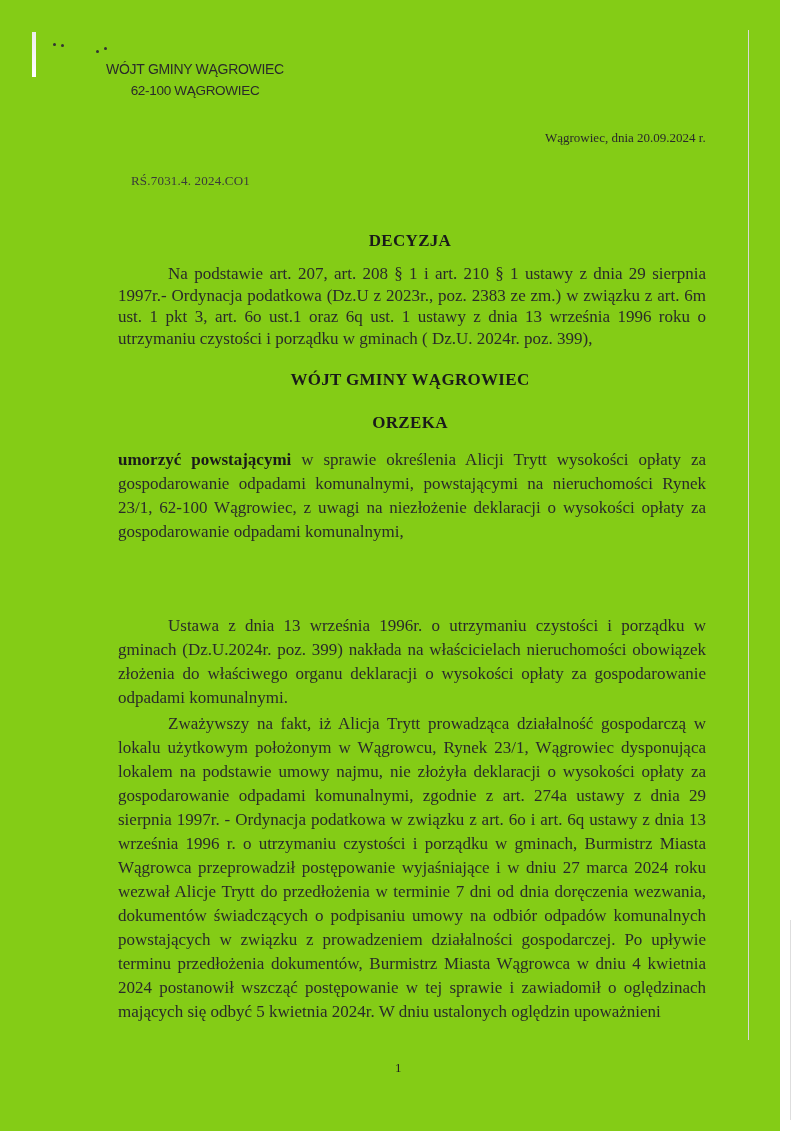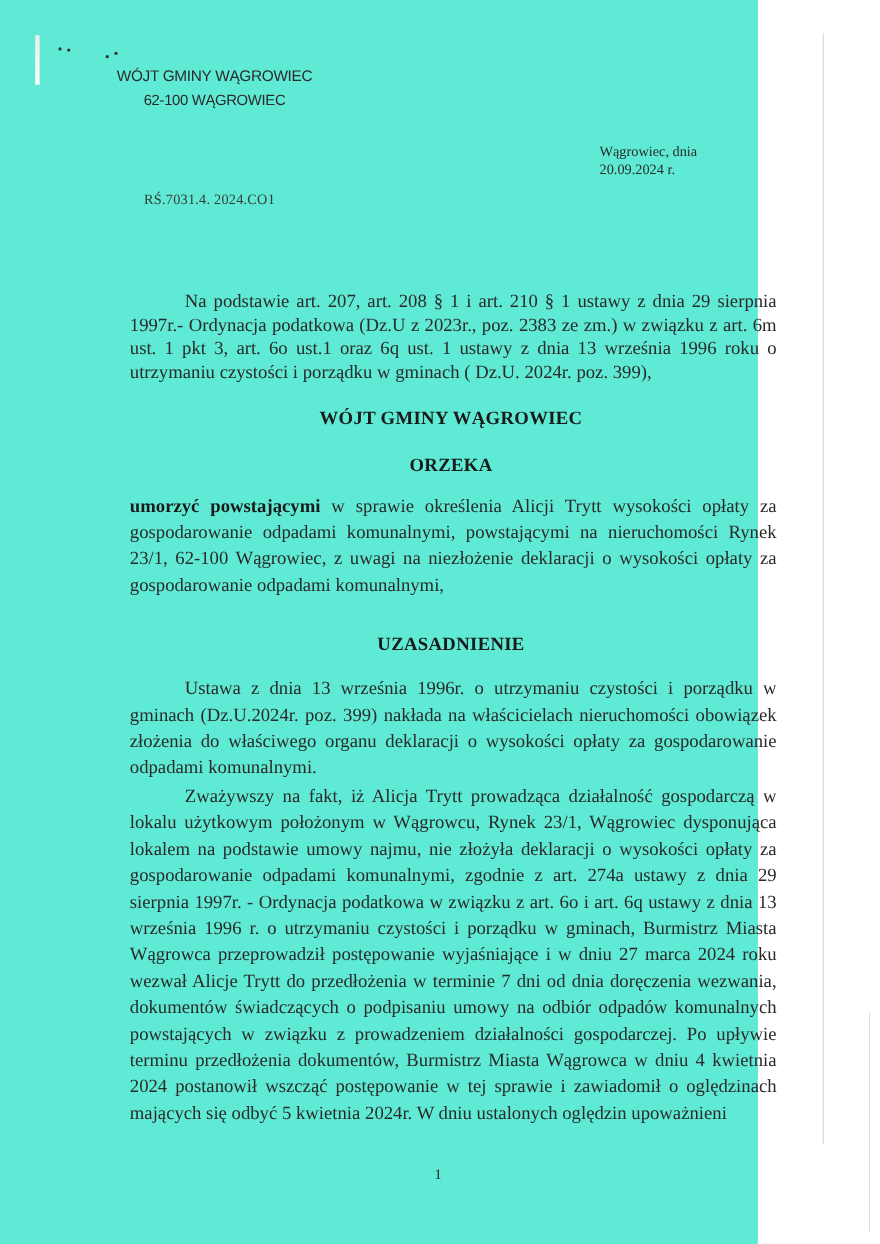--- a/index.html
+++ b/index.html
@@ -11,22 +11,22 @@
     width: 800px;
     height: 1131px;
     position: relative;
     overflow: hidden;
     color: #1a1a1a;
     font-family: "Liberation Serif", "DejaVu Serif", serif;
   }
   .page {
     position: absolute;
     left: 0; top: 0;
-    width: 689px; height: 1131px;
-    background: #5eead4;
+    width: 780px; height: 1131px;
+    background: #84cc16;
   }
   
   .edge-line {
     position: absolute;
     left: 748px; top: 30px;
     width: 1px; height: 1010px;
     background: #d9d9d9;
   }
   .edge-line-2 {
     position: absolute;
@@ -118,30 +118,30 @@
 
   <div class="letterhead">
     <div class="l1">WÓJT GMINY WĄGROWIEC</div>
     <div>62-100 WĄGROWIEC</div>
   </div>
 
   <div class="ref">RŚ.7031.4. 2024.CO1</div>
 
   <div class="place-date">Wągrowiec, dnia 20.09.2024 r.</div>
 
+  <div class="heading" style="top:231px">DECYZJA</div>
 
   <div class="para tight" style="top:263px; left:118px; width:588px;"><span class="indent"></span><span>Na podstawie art. 207, art. 208 § 1 i art. 210 § 1 ustawy z dnia 29 sierpnia 1997r.- Ordynacja podatkowa (Dz.U z 2023r., poz. 2383 ze zm.) w związku z art. 6m ust. 1 pkt 3, art. 6o ust.1 oraz 6q ust. 1 ustawy z dnia 13 września 1996 roku o utrzymaniu czystości i porządku w gminach ( Dz.U. 2024r. poz. 399),</span></div>
 
   <div class="heading" style="top:370px">WÓJT GMINY WĄGROWIEC</div>
 
   <div class="heading" style="top:413px">ORZEKA</div>
 
   <div class="para" style="top:448px"><b>umorzyć powstającymi</b><span> w sprawie określenia Alicji Trytt wysokości opłaty za gospodarowanie odpadami komunalnymi, powstającymi na nieruchomości Rynek 23/1, 62-100 Wągrowiec, z uwagi na niezłożenie deklaracji o wysokości opłaty za gospodarowanie odpadami komunalnymi,</span></div>
 
-  <div class="heading" style="top:576px">UZASADNIENIE</div>
 
   <div class="para" style="top:614px"><span class="indent"></span><span>Ustawa z dnia 13 września 1996r. o utrzymaniu czystości i porządku w gminach (Dz.U.2024r. poz. 399) nakłada na właścicielach nieruchomości obowiązek złożenia do właściwego organu deklaracji o wysokości opłaty za gospodarowanie odpadami komunalnymi.</span></div>
 
   <div class="para" style="top:712px"><span class="indent"></span><span>Zważywszy na fakt, iż Alicja Trytt  prowadząca działalność gospodarczą w lokalu użytkowym położonym w Wągrowcu, Rynek 23/1, Wągrowiec dysponująca lokalem na podstawie umowy najmu, nie złożyła deklaracji o wysokości opłaty za gospodarowanie odpadami komunalnymi, zgodnie z art. 274a ustawy z dnia 29 sierpnia 1997r. - Ordynacja podatkowa w związku z art. 6o i art. 6q ustawy z dnia 13 września 1996 r. o utrzymaniu czystości i porządku w gminach, Burmistrz Miasta Wągrowca przeprowadził postępowanie wyjaśniające i w dniu 27 marca 2024 roku wezwał Alicje Trytt do  przedłożenia  w terminie 7 dni od dnia doręczenia wezwania, dokumentów świadczących o podpisaniu umowy na odbiór odpadów komunalnych powstających w związku z prowadzeniem działalności gospodarczej. Po upływie terminu przedłożenia dokumentów, Burmistrz Miasta Wągrowca w dniu 4 kwietnia 2024 postanowił wszcząć postępowanie w tej sprawie  i zawiadomił o oględzinach mających się odbyć 5 kwietnia 2024r.  W dniu ustalonych oględzin upoważnieni</span></div>
 
   <div class="page-number">1</div>
 
 </div>
 
 </body></html>

